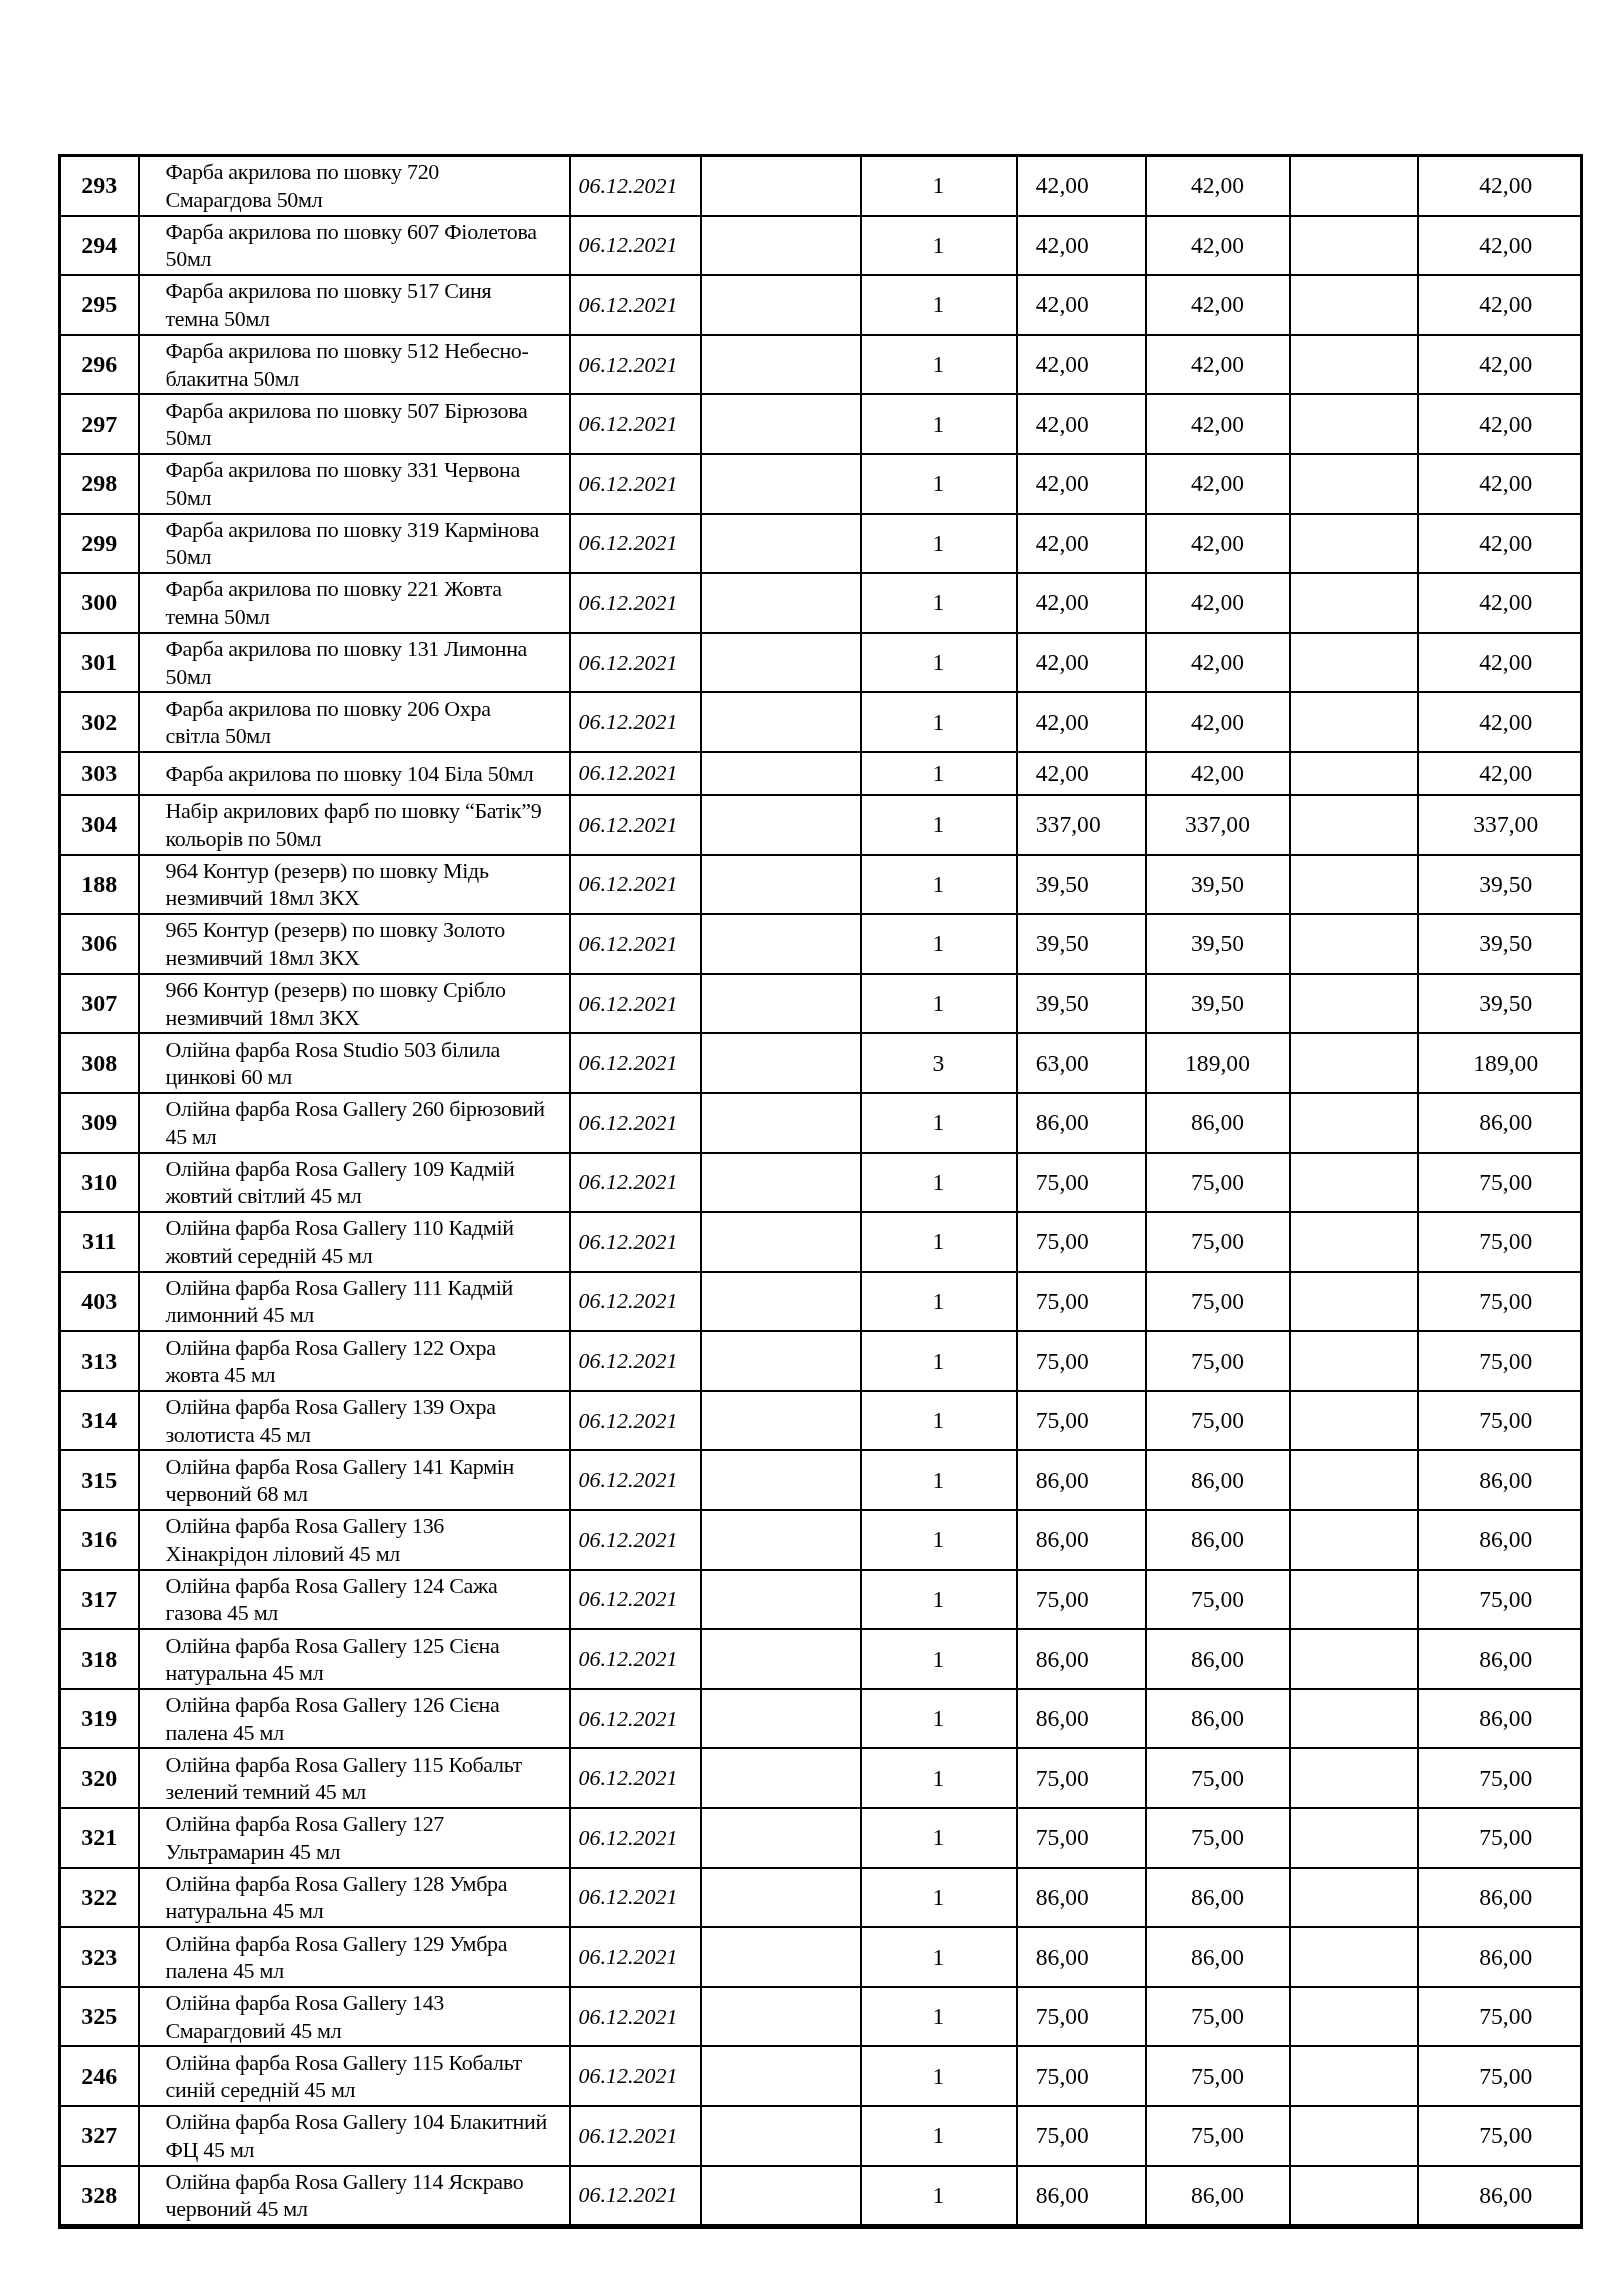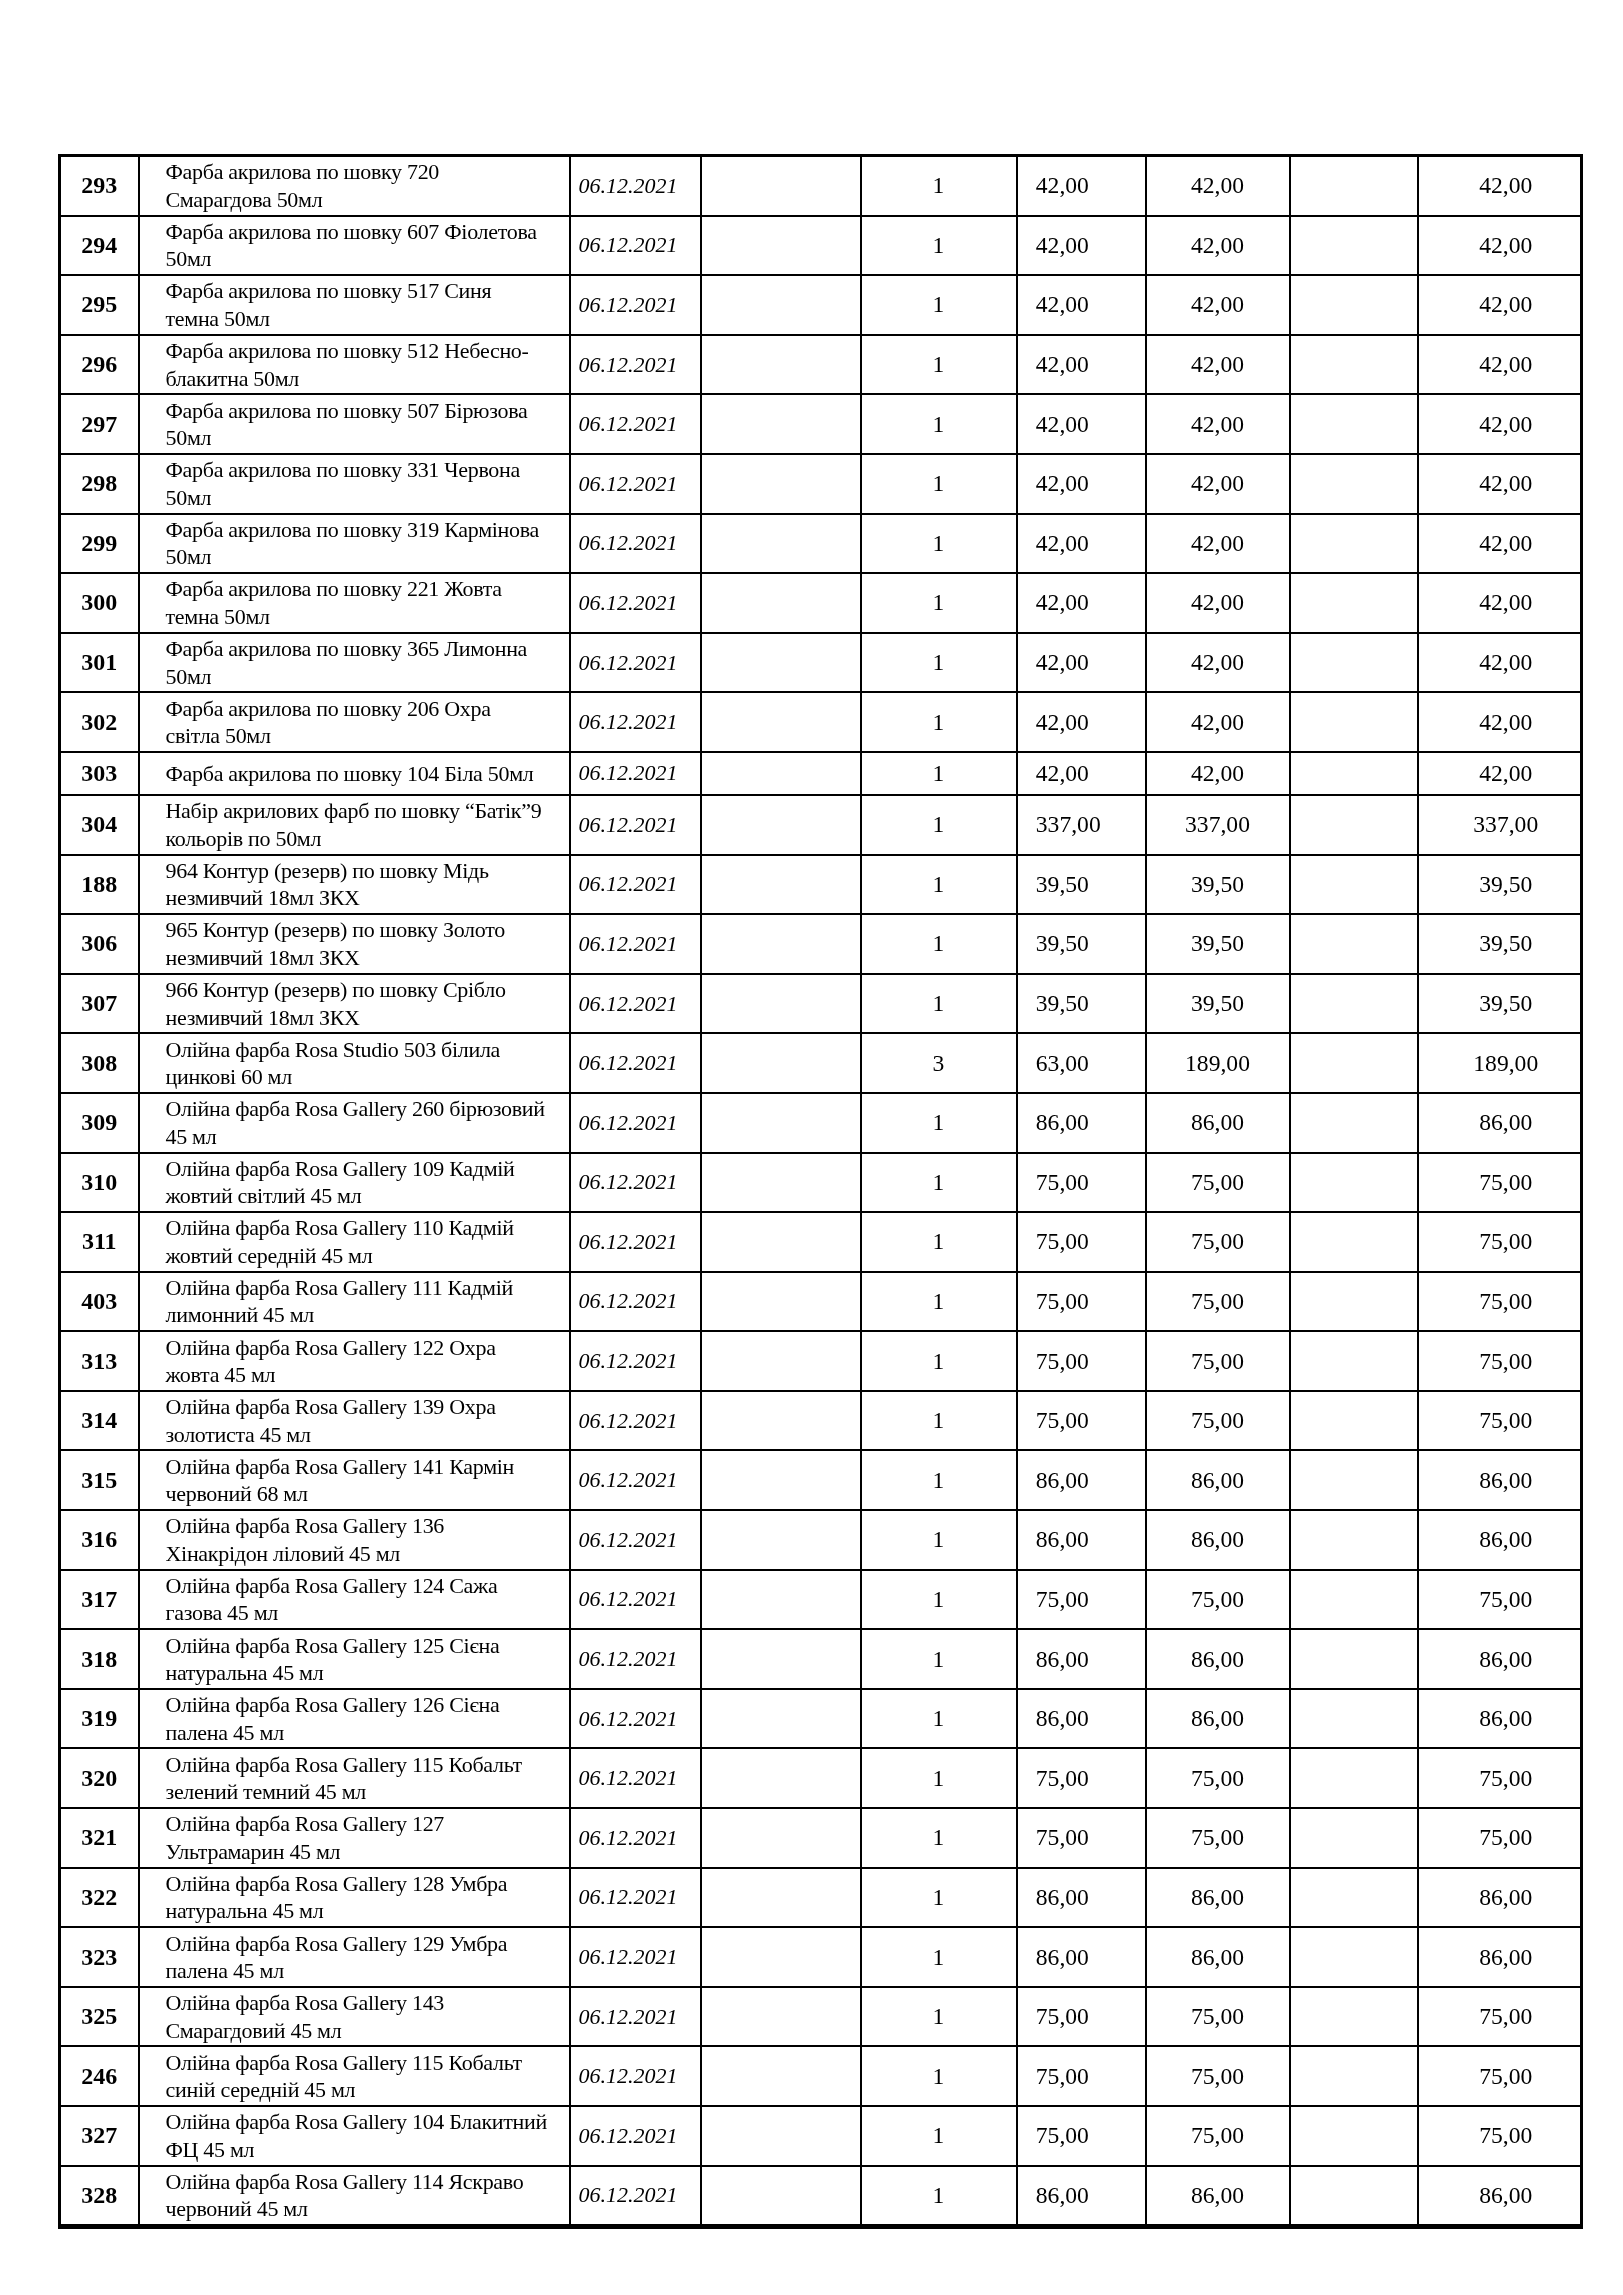--- a/index.html
+++ b/index.html
@@ -197,21 +197,21 @@
           <td class="c-date">06.12.2021</td>
           <td class="c-empty1"></td>
           <td class="c-qty">1</td>
           <td class="c-price">42,00</td>
           <td class="c-sum">42,00</td>
           <td class="c-empty2"></td>
           <td class="c-total">42,00</td>
         </tr>
         <tr class="h2">
           <td class="c-num">301</td>
-          <td class="c-name">Фарба акрилова по шовку 365 Лимонна
+          <td class="c-name">Фарба акрилова по шовку 131 Лимонна
 50мл</td>
           <td class="c-date">06.12.2021</td>
           <td class="c-empty1"></td>
           <td class="c-qty">1</td>
           <td class="c-price">42,00</td>
           <td class="c-sum">42,00</td>
           <td class="c-empty2"></td>
           <td class="c-total">42,00</td>
         </tr>
         <tr class="h2">

